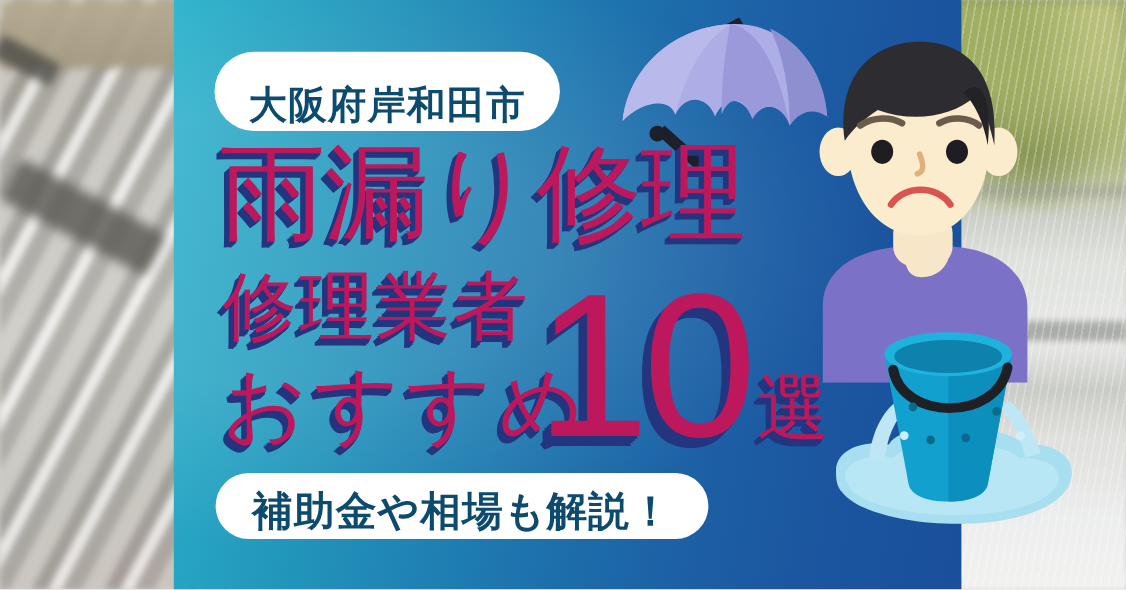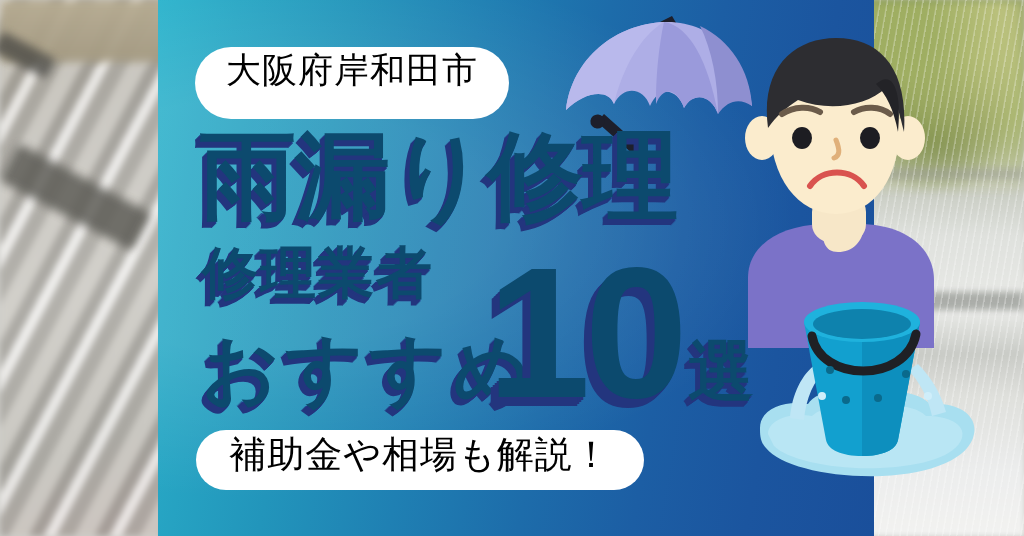--- a/index.html
+++ b/index.html
@@ -99,41 +99,41 @@
   .person svg{width:100%;height:100%;display:block;}
 
   
   .bucket{position:absolute;left:742px;top:278px;width:242px;height:210px;}
   .bucket svg{width:100%;height:100%;display:block;}
 
   
   .pill{
     position:absolute;
     background:#fff;border-radius:999px;
-    display:flex;align-items:flex-start;justify-content:center;
-    color:#000000;
-    font-weight:normal;
+    display:flex;align-items:flex-end;justify-content:center;
+    color:#0c4a6e;
+    font-weight:bold;
     white-space:nowrap;
   }
   .pill-top{left:195px;top:47px;width:314px;height:72px;font-size:35px;letter-spacing:1px;}
   .pill-bottom{left:196px;top:430px;width:448px;height:60px;font-size:37px;letter-spacing:1px;}
 
   .shadowtext{
     position:absolute;
-    color:#0c4a6e;font-weight:bold;white-space:nowrap;
+    color:#be185d;font-weight:normal;white-space:nowrap;
     text-shadow:
       -5px 6px 0 #23357e,
       -4px 5px 0 #23357e,
       -3px 4px 0 #23357e,
       -2px 3px 0 #23357e,
       -1px 2px 0 #24388a;
     line-height:1;
   }
   .headline{left:200px;top:128px;font-size:96px;letter-spacing:-1px;}
-  .line2{left:202px;top:245px;font-size:56px;letter-spacing:2px;}
+  .line2{left:202px;top:245px;font-size:68px;letter-spacing:2px;}
   .line3{left:202px;top:331px;font-size:76px;letter-spacing:6px;}
   .bignum{
     left:487px;top:240px;font-size:186px;letter-spacing:-6px;
     text-shadow:
       -8px 9px 0 #23357e,
       -6px 7px 0 #23357e,
       -4px 5px 0 #23357e,
       -2px 3px 0 #23357e;
     text-align: center;
   }

